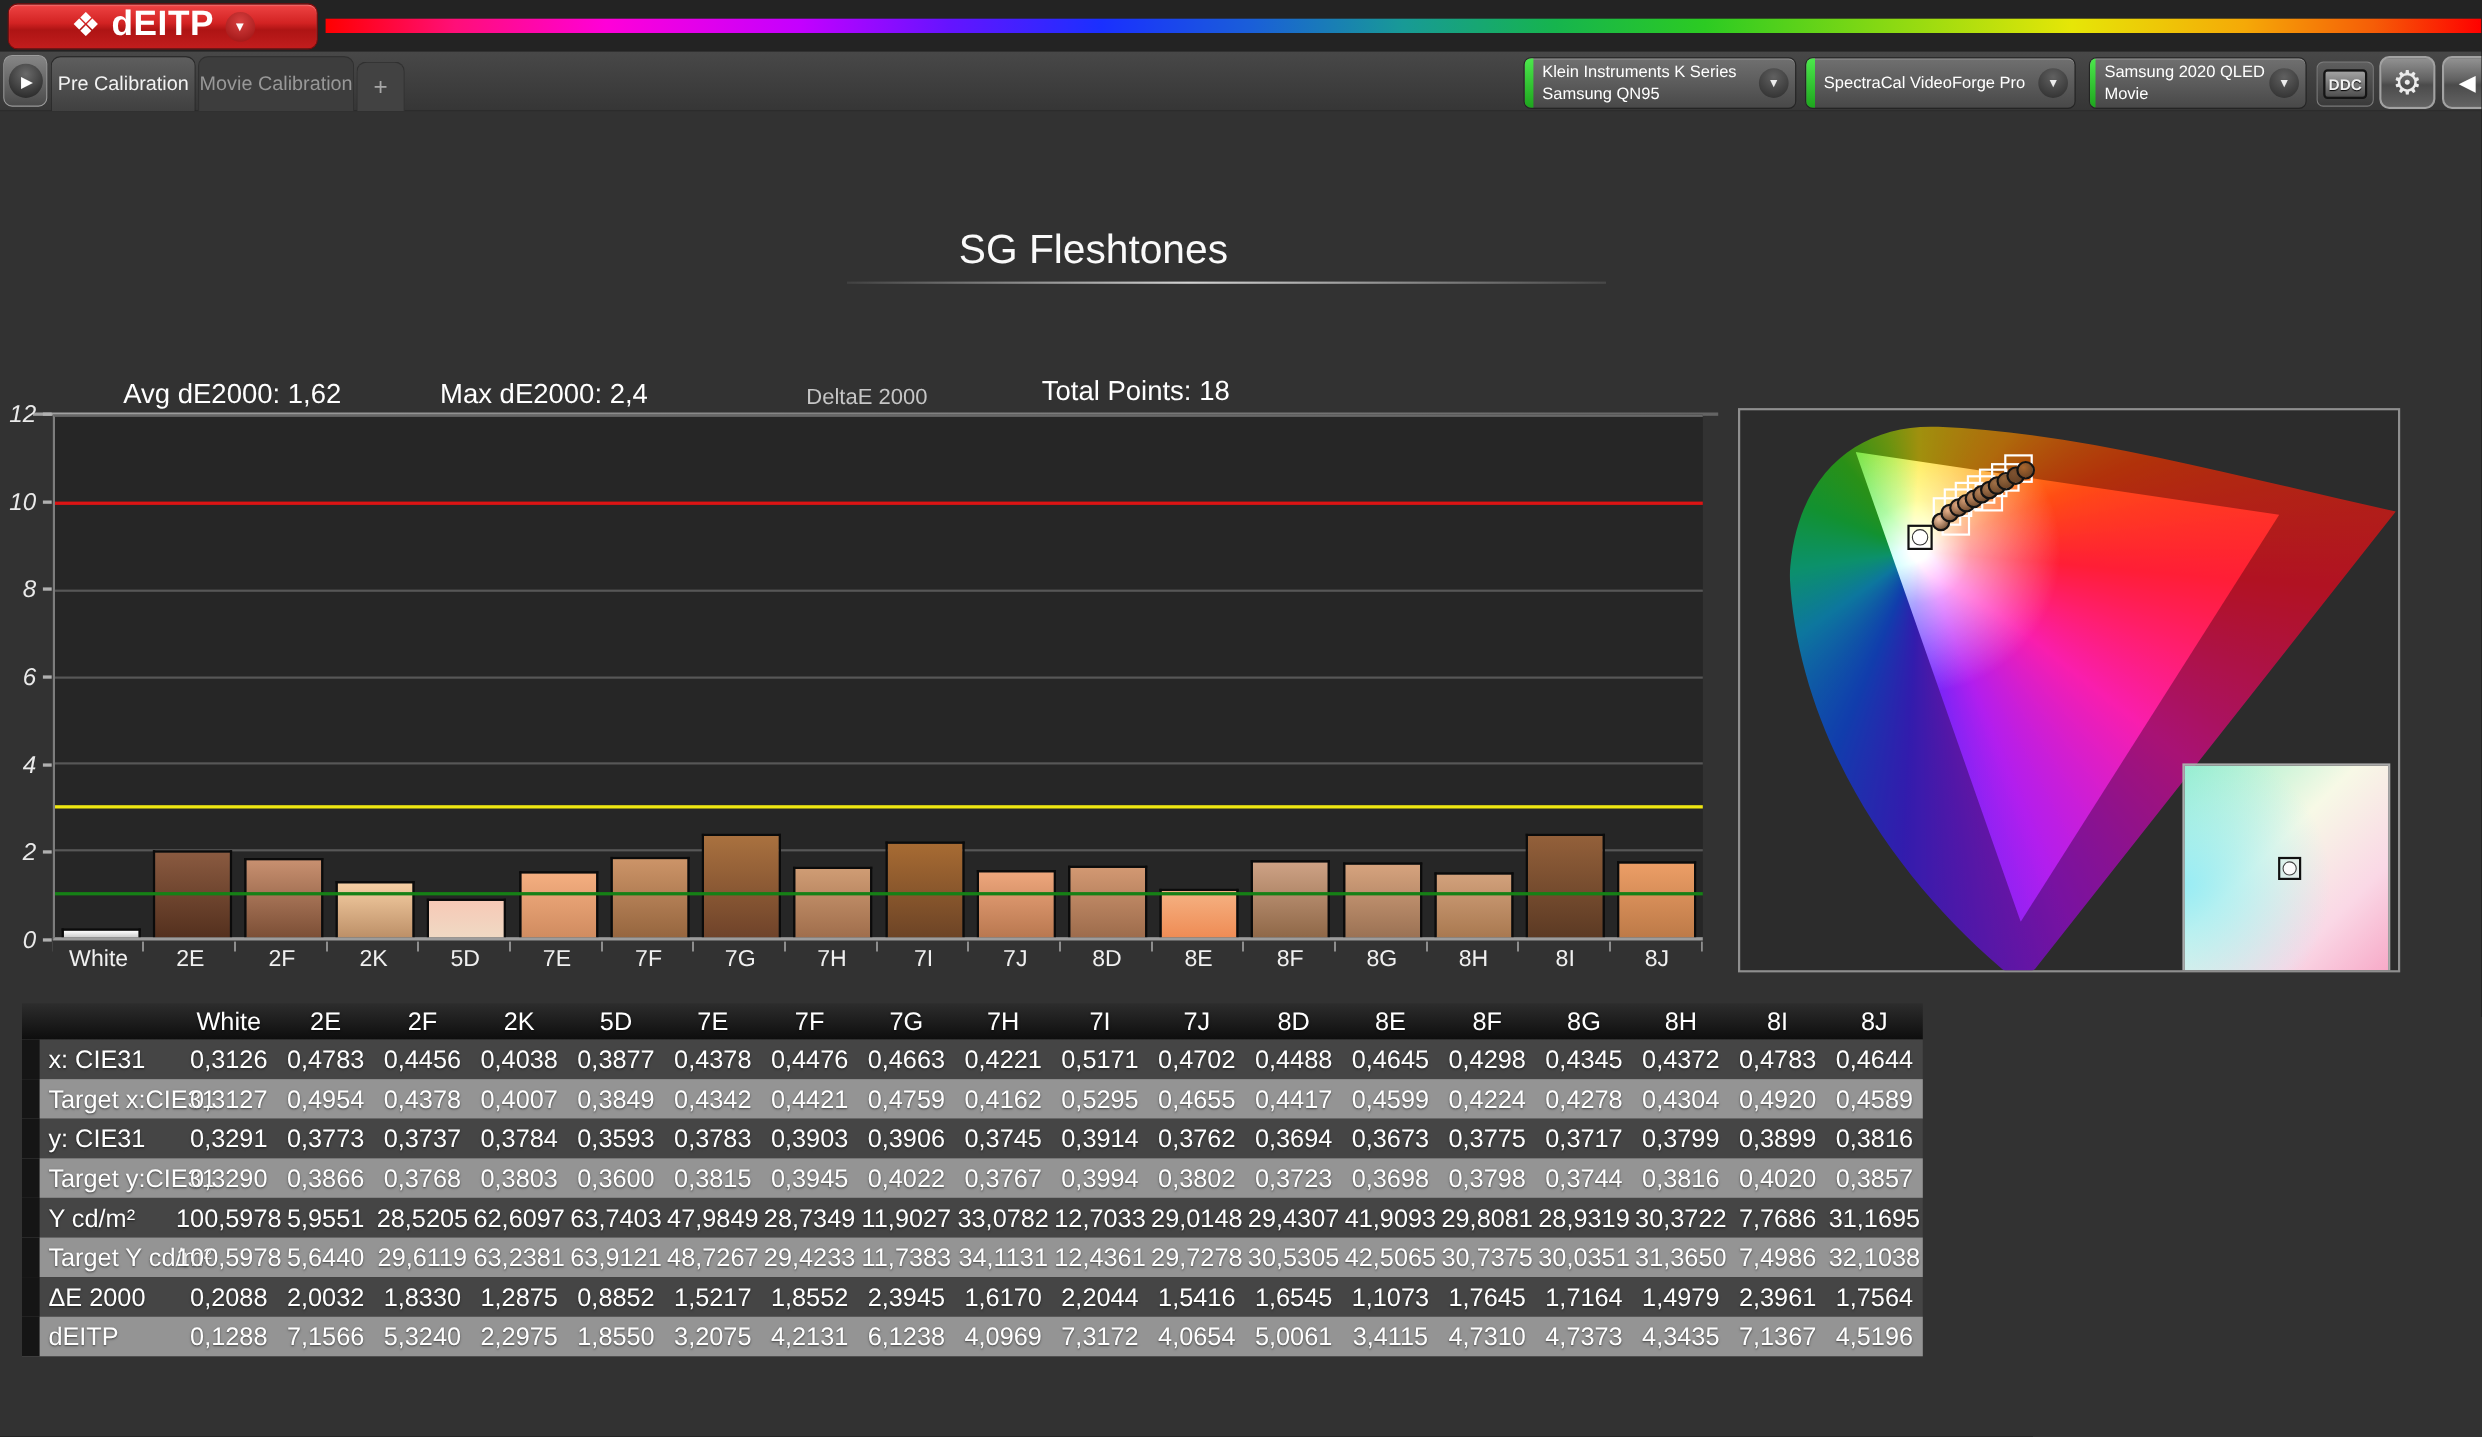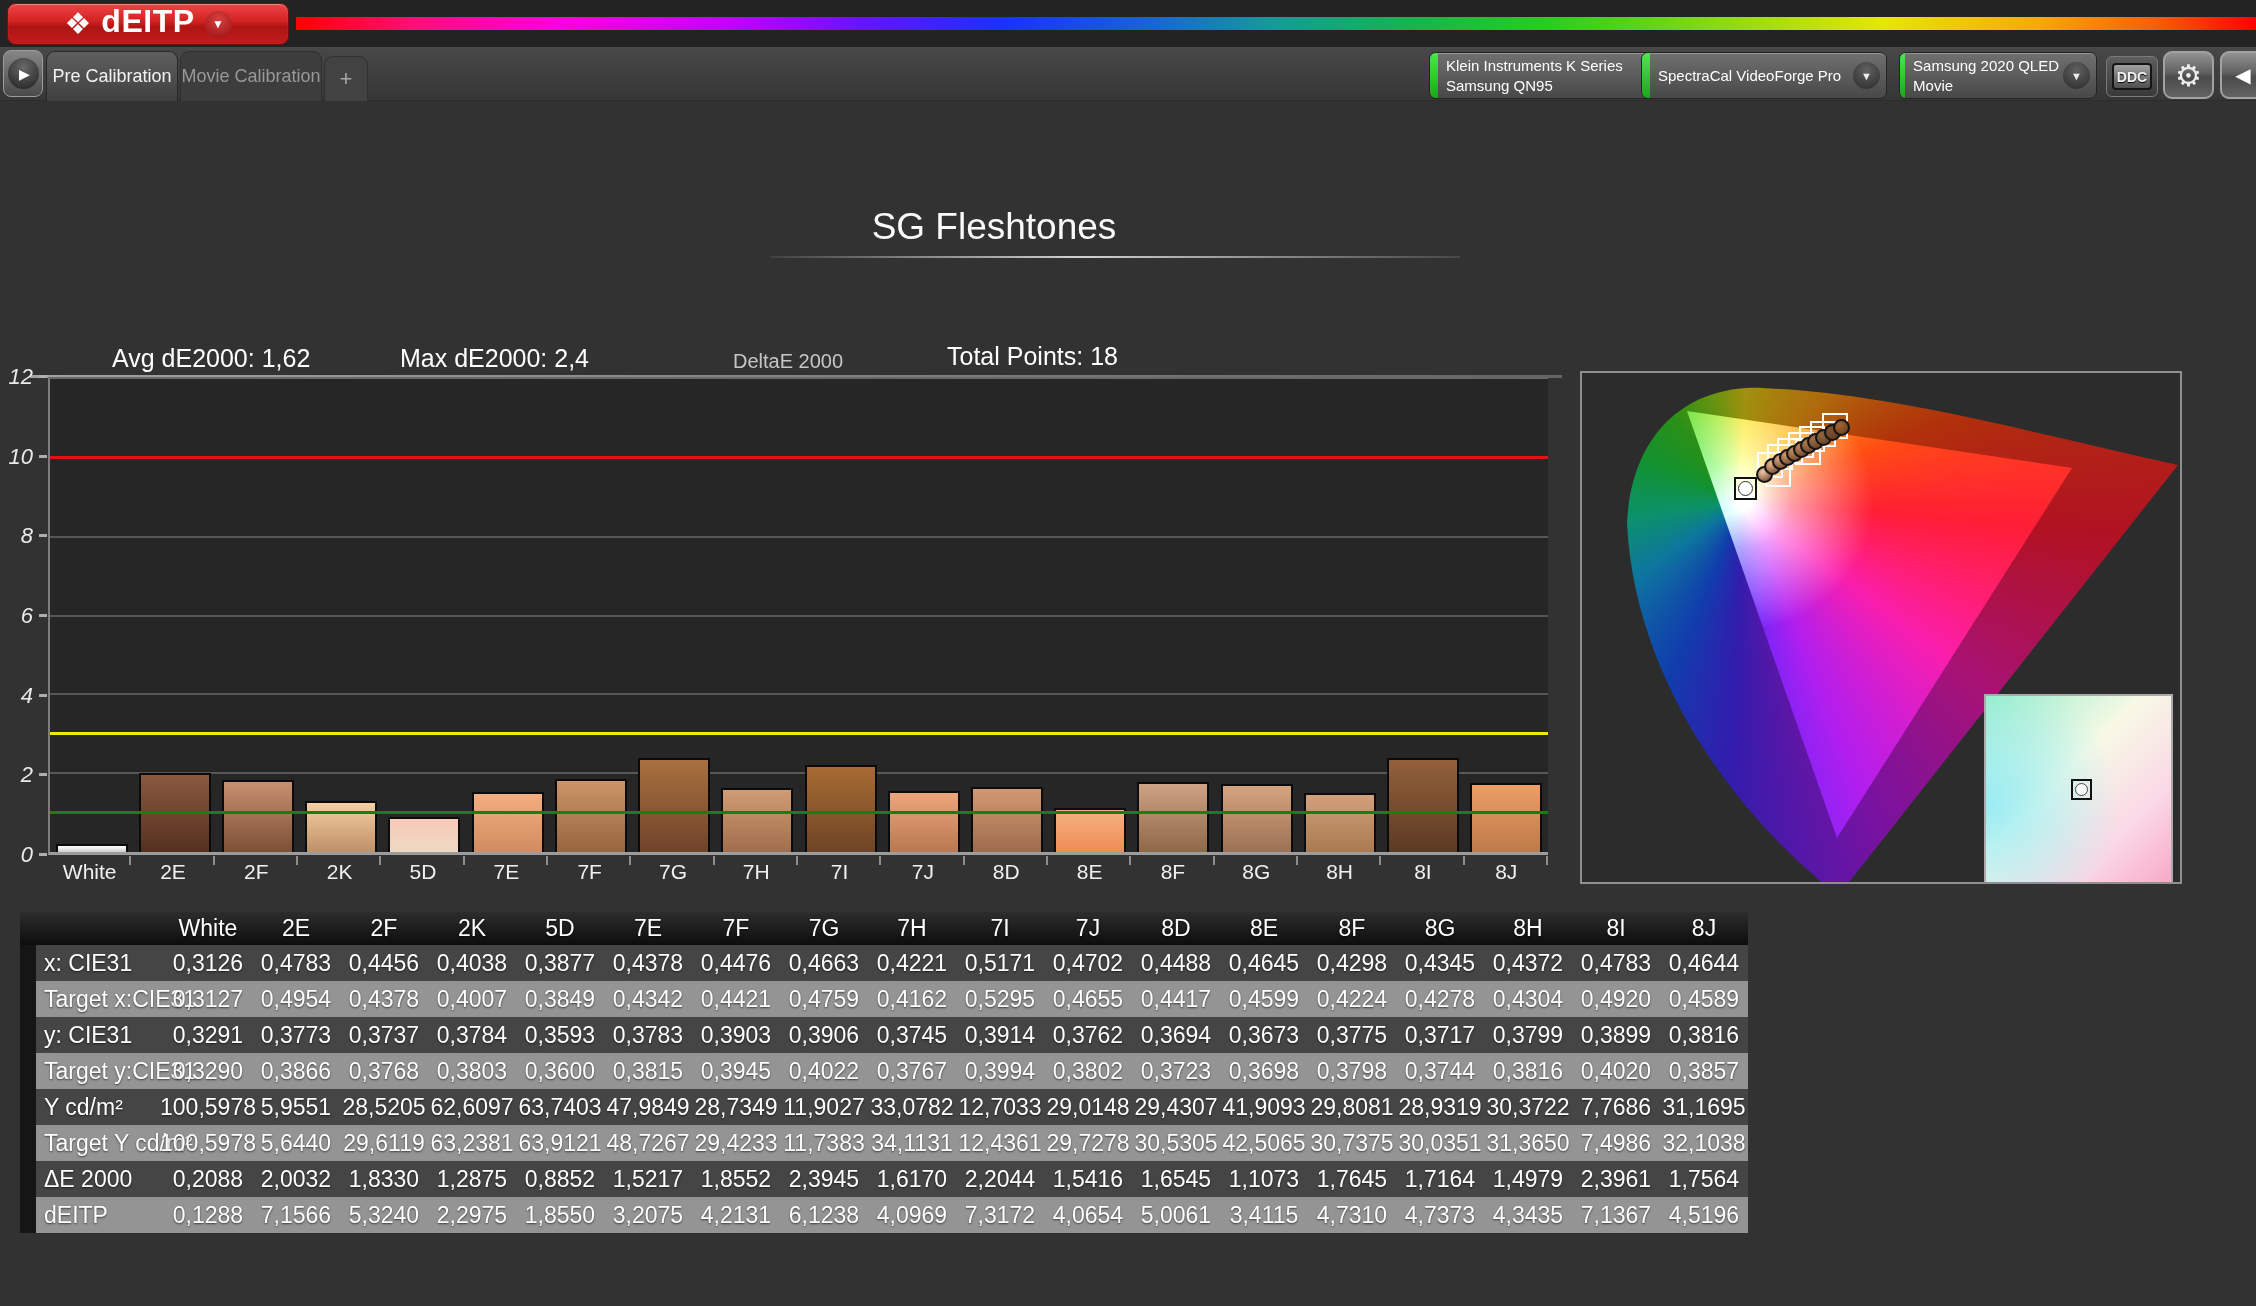--- a/index.html
+++ b/index.html
@@ -45,21 +45,21 @@
 
   .selector { position:absolute; top:52px; height:47px; border-radius:7px;
          background:linear-gradient(#707070,#484848); border:1px solid #242424;
          box-shadow:inset 0 1px 0 rgba(255,255,255,.25);
          display:flex; align-items:center; overflow:hidden; cursor:pointer; }
   .sel-green { width:8px; align-self:stretch; background:linear-gradient(#4ce84c,#1da51d); }
   .sel-text { flex:1; color:#fff; font-size:15px; line-height:1.3; padding-left:8px; white-space:nowrap; }
   .sel-chev { width:27px; height:27px; border-radius:50%; flex:none; margin:0 6px 0 4px;
          background:radial-gradient(circle at 50% 30%, #606060, #2b2b2b);
          display:flex; align-items:center; justify-content:center; color:#ececec; font-size:11px; }
-  .sel1 { left:1385px; width:248px;margin-left:44px; }
+  .sel1 { left:1385px; width:248px; }
   .sel2 { left:1641px; width:246px; }
   .sel3 { left:1899px; width:198px; }
   .ddc-btn { position:absolute; left:2106px; top:56px; width:52px; height:41px; border-radius:6px;
          background:linear-gradient(#5e5e5e,#393939); border:1px solid #7a7a7a;
          display:flex; align-items:center; justify-content:center; cursor:pointer; }
   .ddc-screen { width:40px; height:27px; border:2px solid #151515; border-radius:4px;
          background:linear-gradient(#a2a2a2,#4e4e4e); color:#f2f2f2; font-size:14px; font-weight:bold;
          display:flex; align-items:center; justify-content:center; text-shadow:0 1px 1px #000; }
   .iconbtn { position:absolute; top:51px; height:48px; border-radius:9px;
          background:linear-gradient(#929292 0%,#606060 45%,#4b4b4b 55%,#636363 100%);

